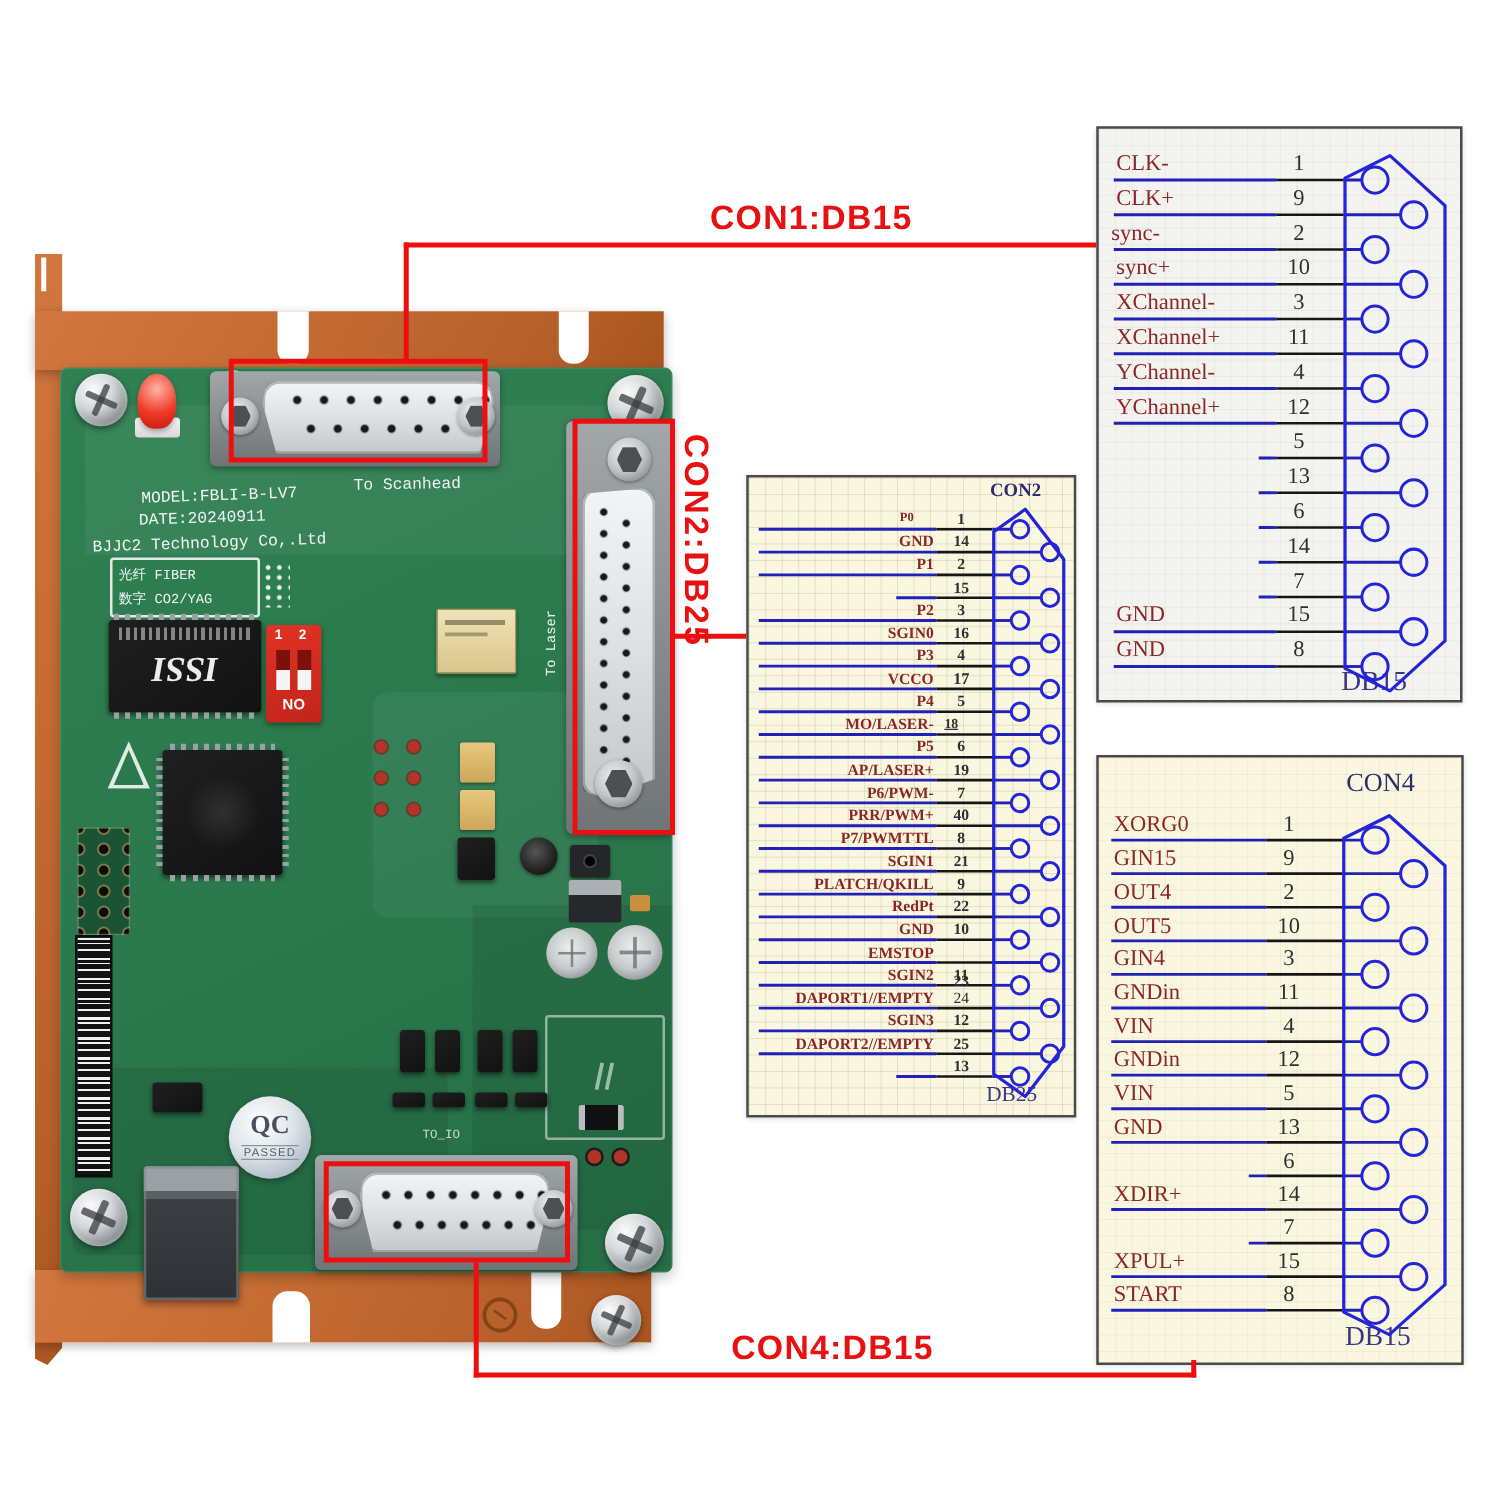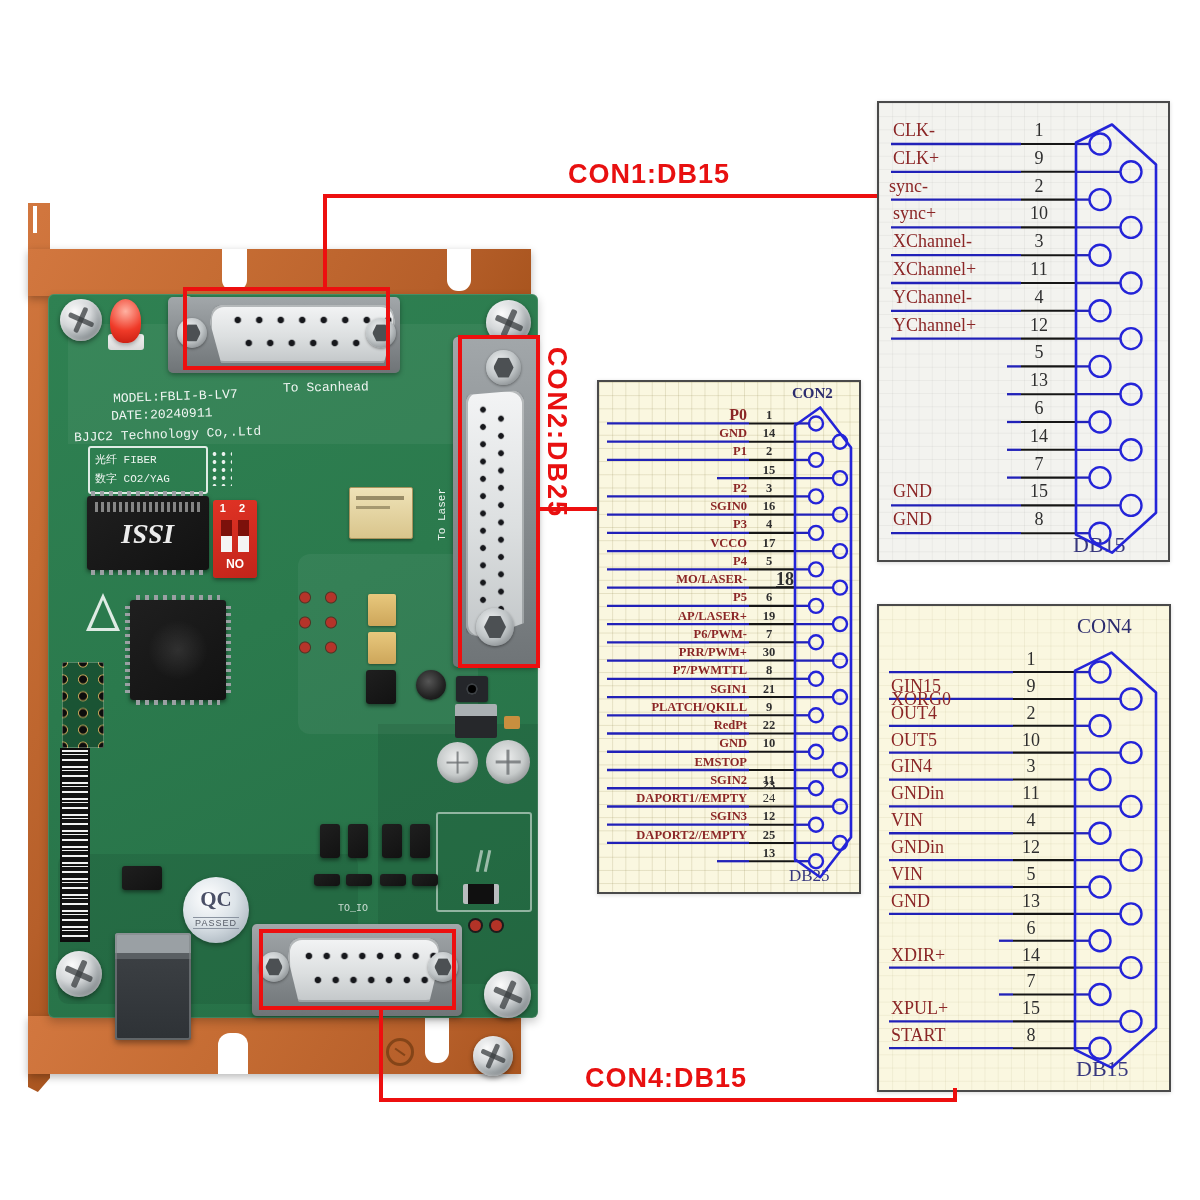--- a/index.html
+++ b/index.html
@@ -464,21 +464,21 @@
         <line x1="150" y1="460.96" x2="195" y2="460.96" stroke="#161616" stroke-width="2.1"></line>
         <line x1="195" y1="460.96" x2="234" y2="460.96" stroke="#2121b8" stroke-width="2.3"></line>
         <circle cx="241" cy="460.96" r="7" fill="none" stroke="#2424d8" stroke-width="2.4"></circle>
         <line x1="118" y1="479.2" x2="150" y2="479.2" stroke="#2121b8" stroke-width="2.3"></line>
         <line x1="150" y1="479.2" x2="195" y2="479.2" stroke="#161616" stroke-width="2.1"></line>
         <line x1="195" y1="479.2" x2="210" y2="479.2" stroke="#2121b8" stroke-width="2.3"></line>
         <circle cx="217" cy="479.2" r="7" fill="none" stroke="#2424d8" stroke-width="2.4"></circle>
         <polygon points="196,43.44 221.2,25.439999999999998 252,65.44 252,455.2 221.2,495.2 196,477.2" fill="none" stroke="#2424d8" stroke-width="2.6" stroke-linejoin="round"></polygon>
       </svg>
       <div class="pin-row" style="top: 24px; height: 18.24px;">
-        <span class="pin-label" style="font-size: 16px; line-height: 18.24px; font-weight: bold; right: 112px;">P0</span>
+        <span class="pin-label" style="font-size: 10px; line-height: 18.24px; font-weight: bold; right: 128px;">P0</span>
         <span class="pin-number" style="font-size: 12.5px; line-height: 18.24px; left: 140px; width: 60px; font-weight: bold;">1</span>
       </div>
       <div class="pin-row" style="top: 42.24px; height: 18.24px;">
         <span class="pin-label" style="font-size: 12.5px; line-height: 18.24px; font-weight: bold; right: 112px;">GND</span>
         <span class="pin-number" style="font-size: 12.5px; line-height: 18.24px; left: 140px; width: 60px; font-weight: bold;">14</span>
       </div>
       <div class="pin-row" style="top: 60.48px; height: 18.24px;">
         <span class="pin-label" style="font-size: 12.5px; line-height: 18.24px; font-weight: bold; right: 112px;">P1</span>
         <span class="pin-number" style="font-size: 12.5px; line-height: 18.24px; left: 140px; width: 60px; font-weight: bold;">2</span>
       </div>
@@ -501,37 +501,37 @@
       <div class="pin-row" style="top: 151.68px; height: 18.24px;">
         <span class="pin-label" style="font-size: 12.5px; line-height: 18.24px; font-weight: bold; right: 112px;">VCCO</span>
         <span class="pin-number" style="font-size: 13px; line-height: 18.24px; left: 140px; width: 60px; font-weight: bold;">17</span>
       </div>
       <div class="pin-row" style="top: 169.92px; height: 18.24px;">
         <span class="pin-label" style="font-size: 12.5px; line-height: 18.24px; font-weight: bold; right: 112px;">P4</span>
         <span class="pin-number" style="font-size: 12.5px; line-height: 18.24px; left: 140px; width: 60px; font-weight: bold;">5</span>
       </div>
       <div class="pin-row" style="top: 188.16px; height: 18.24px;">
         <span class="pin-label" style="font-size: 12.5px; line-height: 18.24px; font-weight: bold; right: 112px;">MO/LASER-</span>
-        <span class="pin-number" style="font-size: 18px; line-height: 18.24px; left: 156px; width: 60px; font-weight: bold; text-decoration: underline;">18</span>
+        <span class="pin-number" style="font-size: 11px; line-height: 18.24px; left: 132px; width: 60px; font-weight: bold; text-decoration: underline;">18</span>
       </div>
       <div class="pin-row" style="top: 206.4px; height: 18.24px;">
         <span class="pin-label" style="font-size: 12.5px; line-height: 18.24px; font-weight: bold; right: 112px;">P5</span>
         <span class="pin-number" style="font-size: 12.5px; line-height: 18.24px; left: 140px; width: 60px; font-weight: bold;">6</span>
       </div>
       <div class="pin-row" style="top: 224.64px; height: 18.24px;">
         <span class="pin-label" style="font-size: 12.5px; line-height: 18.24px; font-weight: bold; right: 112px;">AP/LASER+</span>
         <span class="pin-number" style="font-size: 12.5px; line-height: 18.24px; left: 140px; width: 60px; font-weight: bold;">19</span>
       </div>
       <div class="pin-row" style="top: 242.88px; height: 18.24px;">
         <span class="pin-label" style="font-size: 12.5px; line-height: 18.24px; font-weight: bold; right: 112px;">P6/PWM-</span>
         <span class="pin-number" style="font-size: 12.5px; line-height: 18.24px; left: 140px; width: 60px; font-weight: bold;">7</span>
       </div>
       <div class="pin-row" style="top: 261.12px; height: 18.24px;">
         <span class="pin-label" style="font-size: 12.5px; line-height: 18.24px; font-weight: bold; right: 112px;">PRR/PWM+</span>
-        <span class="pin-number" style="font-size: 12.5px; line-height: 18.24px; left: 140px; width: 60px; font-weight: bold;">30</span>
+        <span class="pin-number" style="font-size: 12.5px; line-height: 18.24px; left: 140px; width: 60px; font-weight: bold;">40</span>
       </div>
       <div class="pin-row" style="top: 279.36px; height: 18.24px;">
         <span class="pin-label" style="font-size: 12.5px; line-height: 18.24px; font-weight: bold; right: 112px;">P7/PWMTTL</span>
         <span class="pin-number" style="font-size: 12.5px; line-height: 18.24px; left: 140px; width: 60px; font-weight: bold;">8</span>
       </div>
       <div class="pin-row" style="top: 297.6px; height: 18.24px;">
         <span class="pin-label" style="font-size: 12.5px; line-height: 18.24px; font-weight: bold; right: 112px;">SGIN1</span>
         <span class="pin-number" style="font-size: 12px; line-height: 18.24px; left: 140px; width: 60px; font-weight: bold;">21</span>
       </div>
       <div class="pin-row" style="top: 315.84px; height: 18.24px;">
@@ -631,21 +631,21 @@
         <line x1="134" y1="415.3333333333333" x2="195" y2="415.3333333333333" stroke="#161616" stroke-width="2.1"></line>
         <line x1="195" y1="415.3333333333333" x2="241.5" y2="415.3333333333333" stroke="#2121b8" stroke-width="2.3"></line>
         <circle cx="252" cy="415.3333333333333" r="10.5" fill="none" stroke="#2424d8" stroke-width="2.4"></circle>
         <line x1="10" y1="442.2" x2="134" y2="442.2" stroke="#2121b8" stroke-width="2.3"></line>
         <line x1="134" y1="442.2" x2="195" y2="442.2" stroke="#161616" stroke-width="2.1"></line>
         <line x1="195" y1="442.2" x2="210.5" y2="442.2" stroke="#2121b8" stroke-width="2.3"></line>
         <circle cx="221" cy="442.2" r="10.5" fill="none" stroke="#2424d8" stroke-width="2.4"></circle>
         <polygon points="196,64.56666666666668 232.45,46.56666666666668 277,86.56666666666668 277,421.7 232.45,461.7 196,443.7" fill="none" stroke="#2424d8" stroke-width="2.6" stroke-linejoin="round"></polygon>
       </svg>
       <div class="pin-row" style="top: 40px; height: 26.8667px;">
-        <span class="pin-label" style="font-size: 18px; line-height: 26.8667px; left: 12px; margin-top: 40px;">XORG0</span>
+        <span class="pin-label" style="font-size: 18px; line-height: 26.8667px; left: 12px;">XORG0</span>
         <span class="pin-number" style="font-size: 18px; line-height: 26.8667px; left: 122px; width: 60px;">1</span>
       </div>
       <div class="pin-row" style="top: 66.8667px; height: 26.8667px;">
         <span class="pin-label" style="font-size: 18px; line-height: 26.8667px; left: 12px;">GIN15</span>
         <span class="pin-number" style="font-size: 18px; line-height: 26.8667px; left: 122px; width: 60px;">9</span>
       </div>
       <div class="pin-row" style="top: 93.7333px; height: 26.8667px;">
         <span class="pin-label" style="font-size: 18px; line-height: 26.8667px; left: 12px;">OUT4</span>
         <span class="pin-number" style="font-size: 18px; line-height: 26.8667px; left: 122px; width: 60px;">2</span>
       </div>

